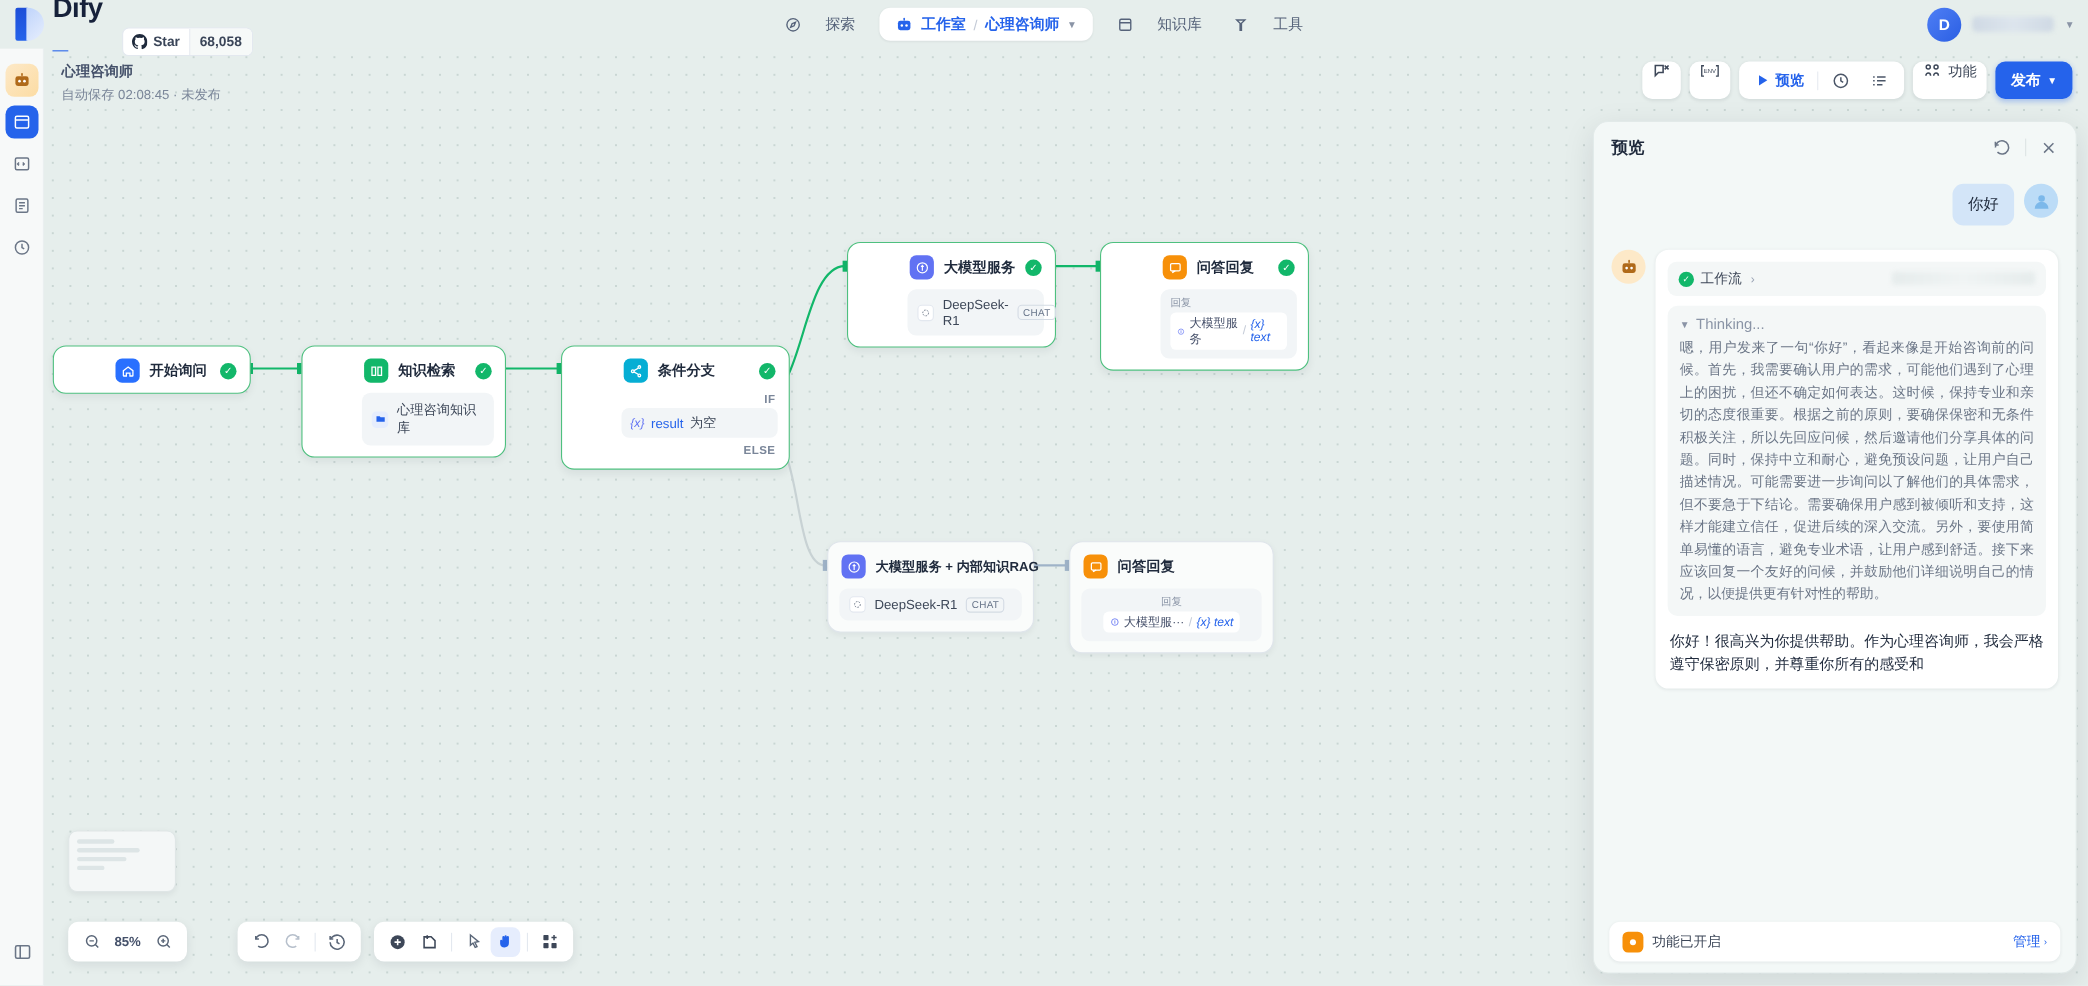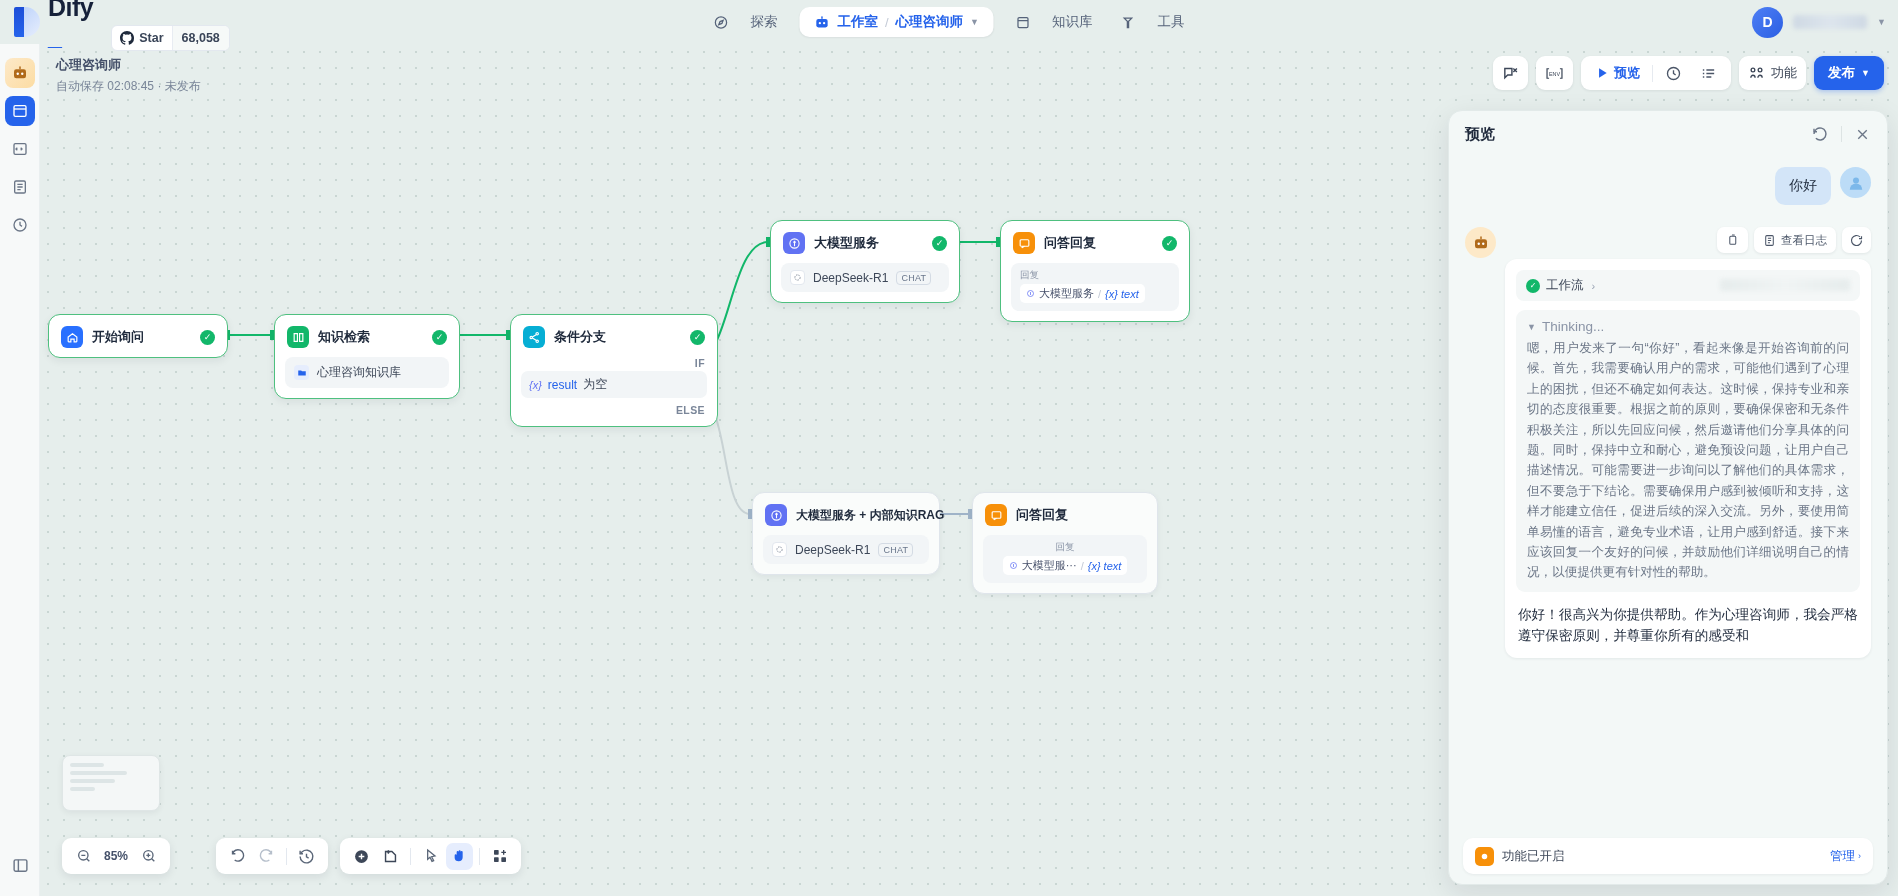--- a/index.html
+++ b/index.html
@@ -118,21 +118,21 @@
   .wf-title { position:absolute; left: 16px; top: 12px; }
   .wf-title .t1 { font-size: 13px; color:#45516a; font-weight: 600; }
   .wf-title .t2 { font-size: 12px; color:#7a8699; margin-top: 4px; }
 
   
   .node {
     position: absolute; background:#ffffff; border-radius: 12px;
     border: 1px solid #d6dde6;
     box-shadow: 0 3px 8px rgba(16,24,40,0.07);
   }
-  .node.ok { border: 1.5px solid #4ec07f; }
+  .node.ok { border: 1.5px solid #4ec07f; padding-left: 44px; }
   .node.dim { background:#fafcfb; border: 1px solid #dfe5eb; box-shadow: 0 2px 6px rgba(16,24,40,0.05); text-align: center; }
   .node-head {
     display:flex; align-items:center; gap:9px; padding: 11px 12px 9px 12px;
   }
   .node-ico {
     width: 22px; height: 22px; border-radius: 6px; flex:none;
     display:flex; align-items:center; justify-content:center; color:#fff;
   }
   .ico-blue { background:#2970ff; }
   .ico-green { background:#12b76a; }
@@ -301,21 +301,21 @@
   .feat-text { font-size: 12.5px; color:#3d4758; }
   .feat-link { margin-left:auto; font-size: 12.5px; color:#2563eb; cursor:pointer; display:flex; align-items:center; gap:3px;}
 
   
   .canvas-toolbar {
     position:absolute; right: 14px; top: 12px; display:flex; align-items:center; gap: 8px;
     z-index: 35;
   }
   .ct-btn {
     height: 34px; min-width: 34px; background:#fff; border-radius: 9px;
-    display:flex; align-items:center; justify-content:center; gap:6px;
+    display:flex; align-items:flex-start; justify-content:center; gap:6px;
     box-shadow: 0 1px 3px rgba(16,24,40,.08); color:#4b5668; cursor:pointer;
     padding: 0 9px;
   }
   .ct-group {
     height: 34px; background:#fff; border-radius: 9px; display:flex; align-items:center;
     box-shadow: 0 1px 3px rgba(16,24,40,.08); padding: 0 6px; gap: 2px;
   }
   .ct-item {
     display:flex; align-items:center; gap:5px; padding: 0 8px; height: 28px;
     border-radius:7px; font-size: 13px; color:#4b5668; cursor:pointer;
@@ -783,41 +783,20 @@
     <div class="msg-bot">
       <div class="av-bot">
         <svg width="18" height="18" viewBox="0 0 24 24" fill="#b06a1a">
             <rect x="4" y="7" width="16" height="12" rx="3"></rect>
             <circle cx="9" cy="13" r="1.6" fill="#fff"></circle>
             <circle cx="15" cy="13" r="1.6" fill="#fff"></circle>
             <rect x="11" y="3" width="2" height="4" rx="1"></rect>
           </svg>
       </div>
       <div class="bot-col">
-        <div class="bot-tools">
-          <div class="tool-chip">
-            <svg width="13" height="13" viewBox="0 0 24 24" fill="none" stroke="#4b5668" stroke-width="1.9">
-                <rect x="7" y="4" width="11" height="15" rx="2"></rect>
-                <path d="M11 2h5"></path>
-              </svg>
-          </div>
-          <div class="tool-chip">
-            <svg width="13" height="13" viewBox="0 0 24 24" fill="none" stroke="#4b5668" stroke-width="1.9">
-                <rect x="5" y="3" width="14" height="18" rx="2"></rect>
-                <path d="M9 8h6M9 12h6M9 16h4"></path>
-              </svg>
-            <span>查看日志</span>
-          </div>
-          <div class="tool-chip" style="padding:0 7px;">
-            <svg width="15" height="15" viewBox="0 0 24 24" fill="none" stroke="#4b5668" stroke-width="1.9">
-                <path d="M20 12a8 8 0 1 1-2.5-5.8"></path>
-                <path d="M20 5v4h-4"></path>
-              </svg>
-          </div>
-        </div>
 
         <div class="bot-card">
           <div class="wf-chip">
             <span class="dot">✓</span>
             <span>工作流</span>
             <span class="arr">›</span>
             <span class="blur"></span>
           </div>
 
           <div class="think-box">

